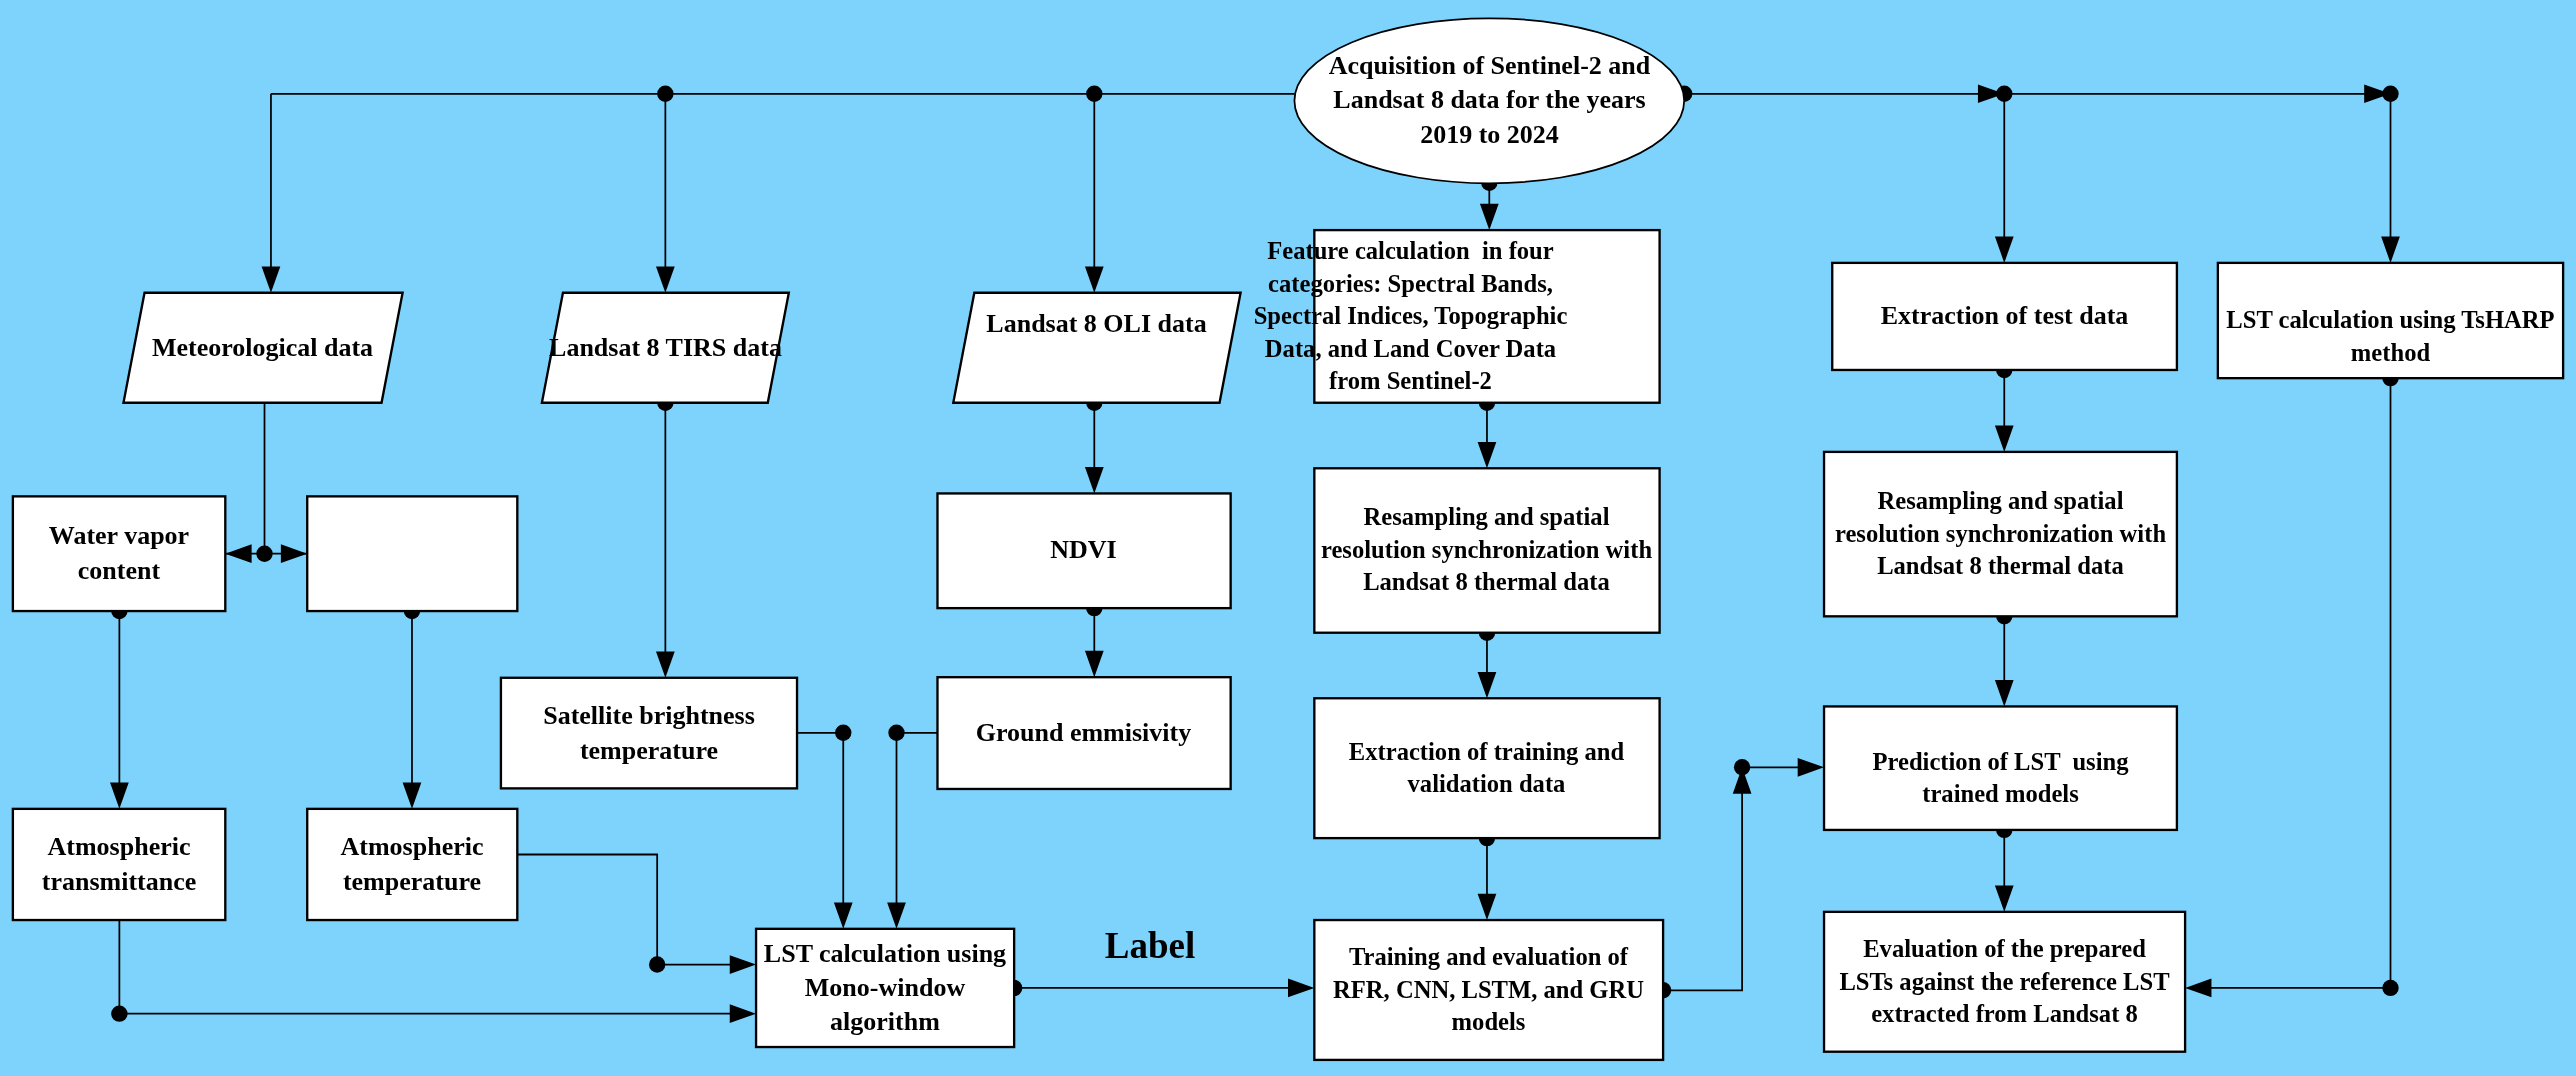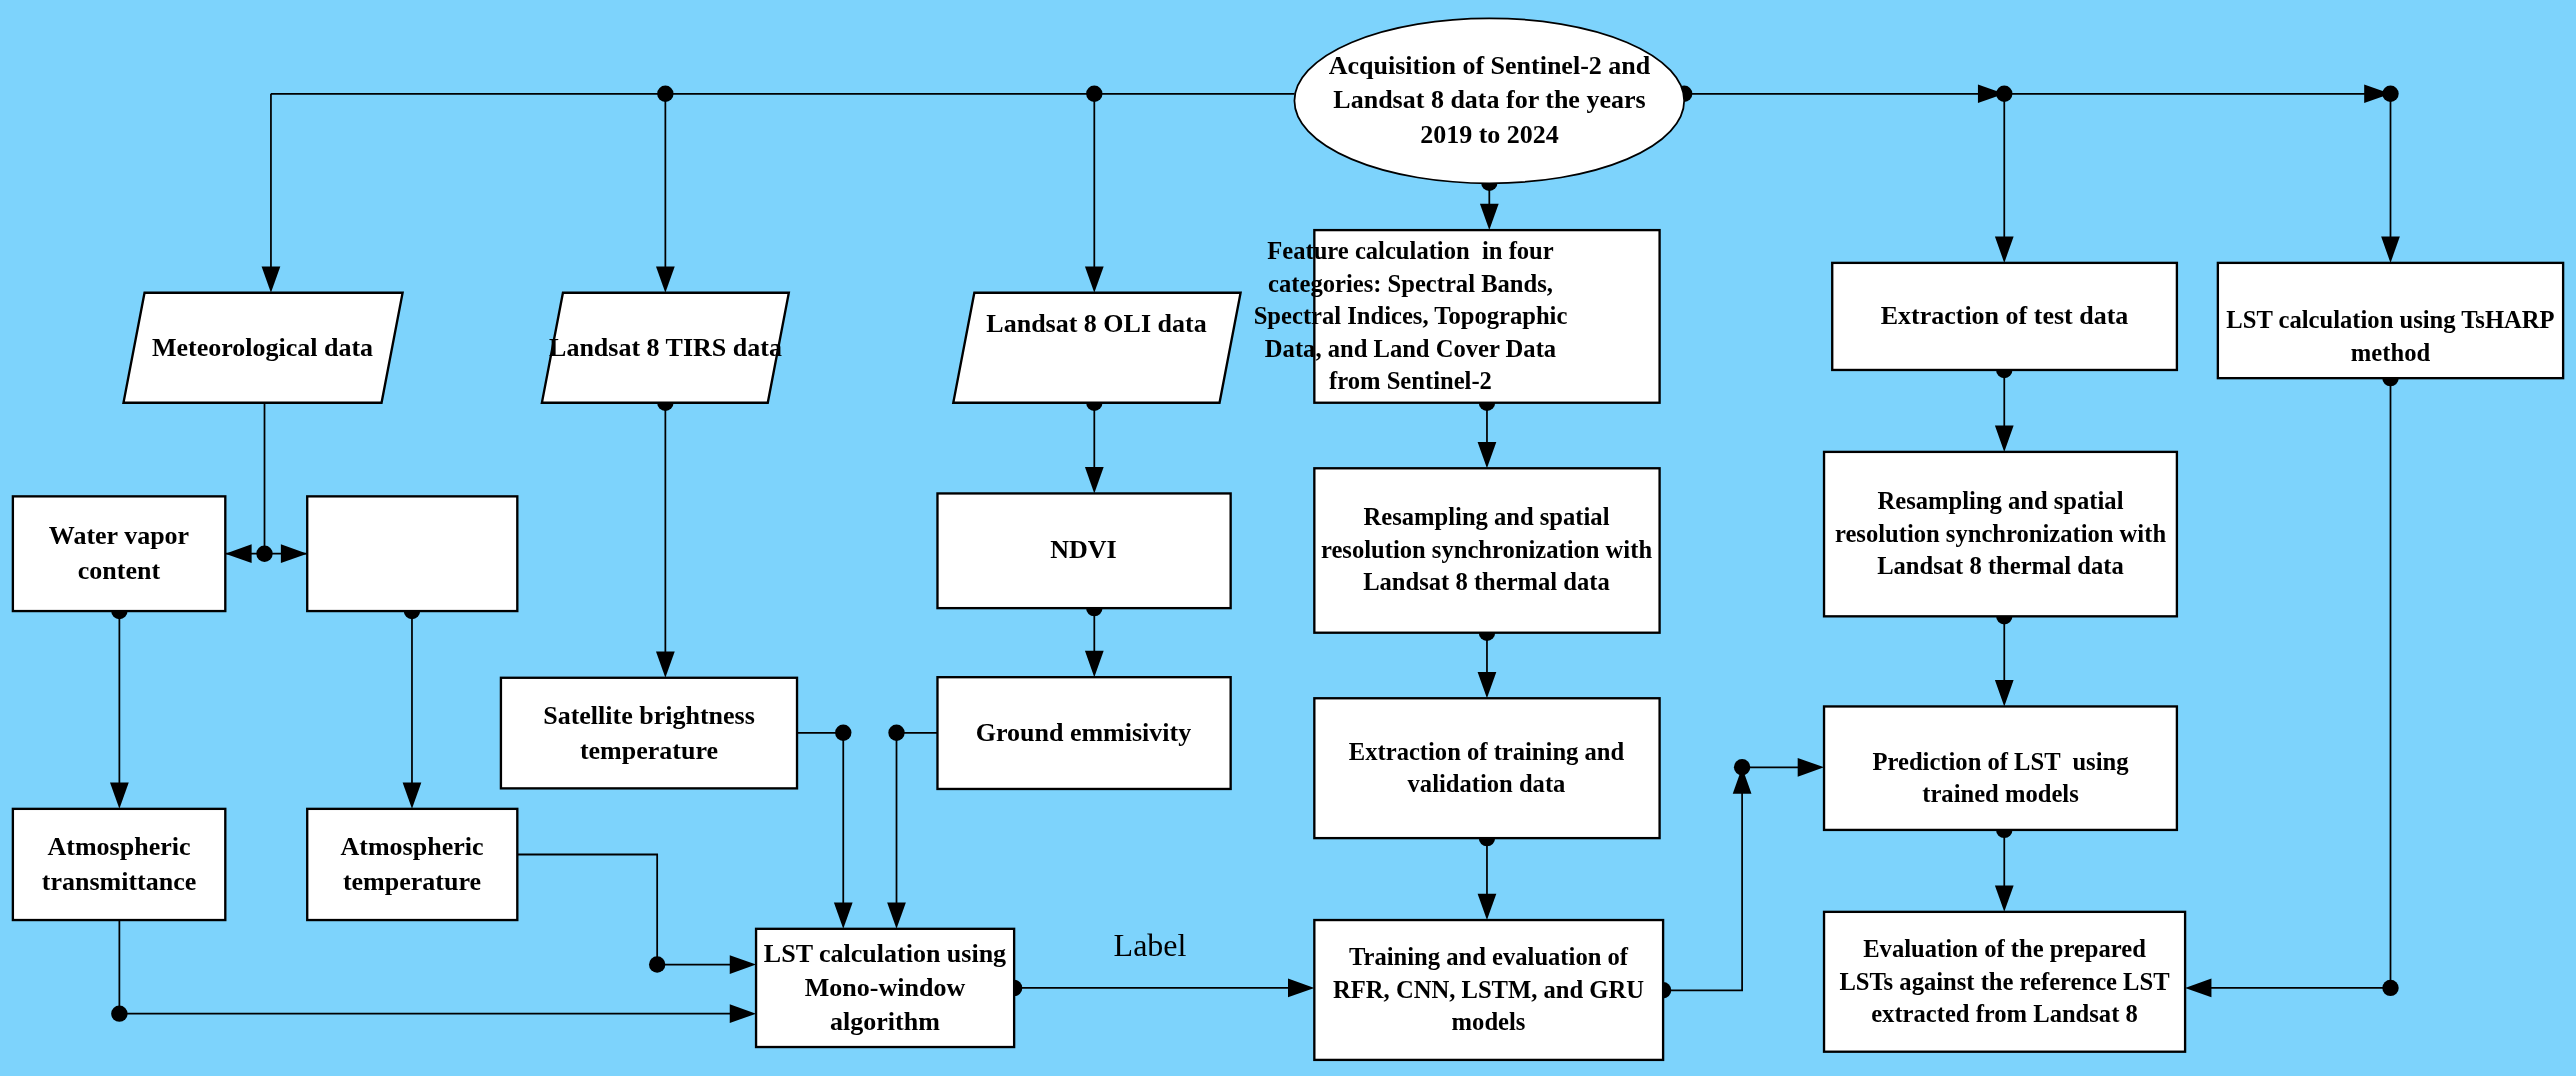--- a/index.html
+++ b/index.html
@@ -8,21 +8,21 @@
   #wires{position:absolute;left:0;top:0;}
   .node-label{
     position:absolute;display:flex;align-items:center;justify-content:center;
     text-align:center;font-weight:bold;color:#000;white-space:pre;
     line-height:1.32;pointer-events:none;
   }
   .fs44{font-size:26px;}
   .fs42{font-size:24.6px;}
   .edge-label{
     position:absolute;display:flex;align-items:center;justify-content:center;
-    font-size:32px;font-weight:normal;color:#000;white-space:pre;
+    font-size:37px;font-weight:bold;color:#000;white-space:pre;
   }
 </style>
 </head>
 <body>
 
 <div id="stage">
 
   <svg id="wires" width="2576" height="1077" viewBox="0 0 4402 1840">
 
     <g stroke="#000000" stroke-width="3" fill="none">

